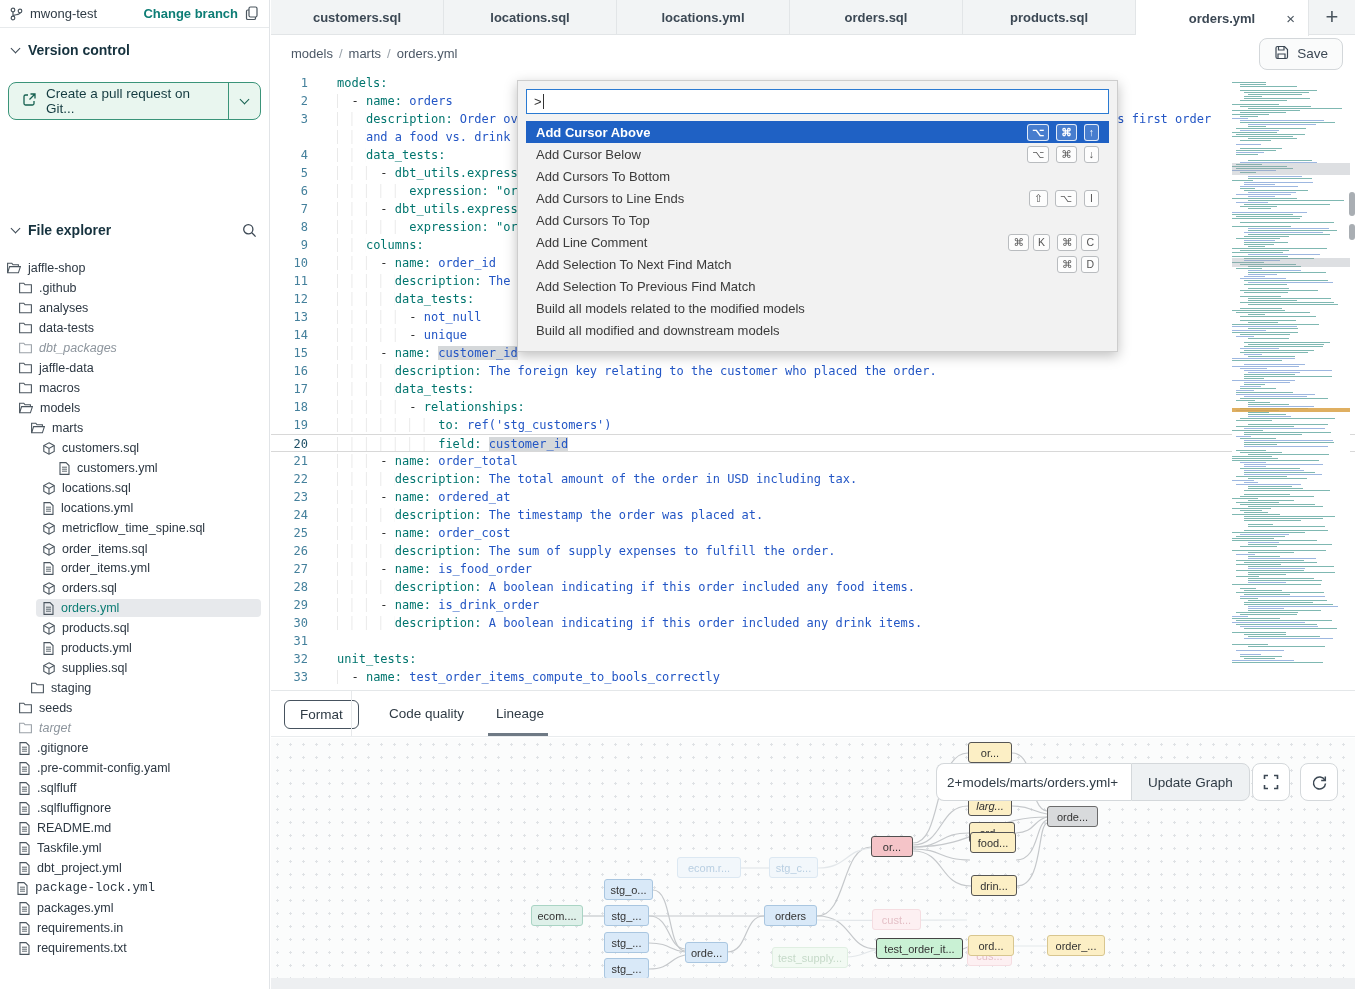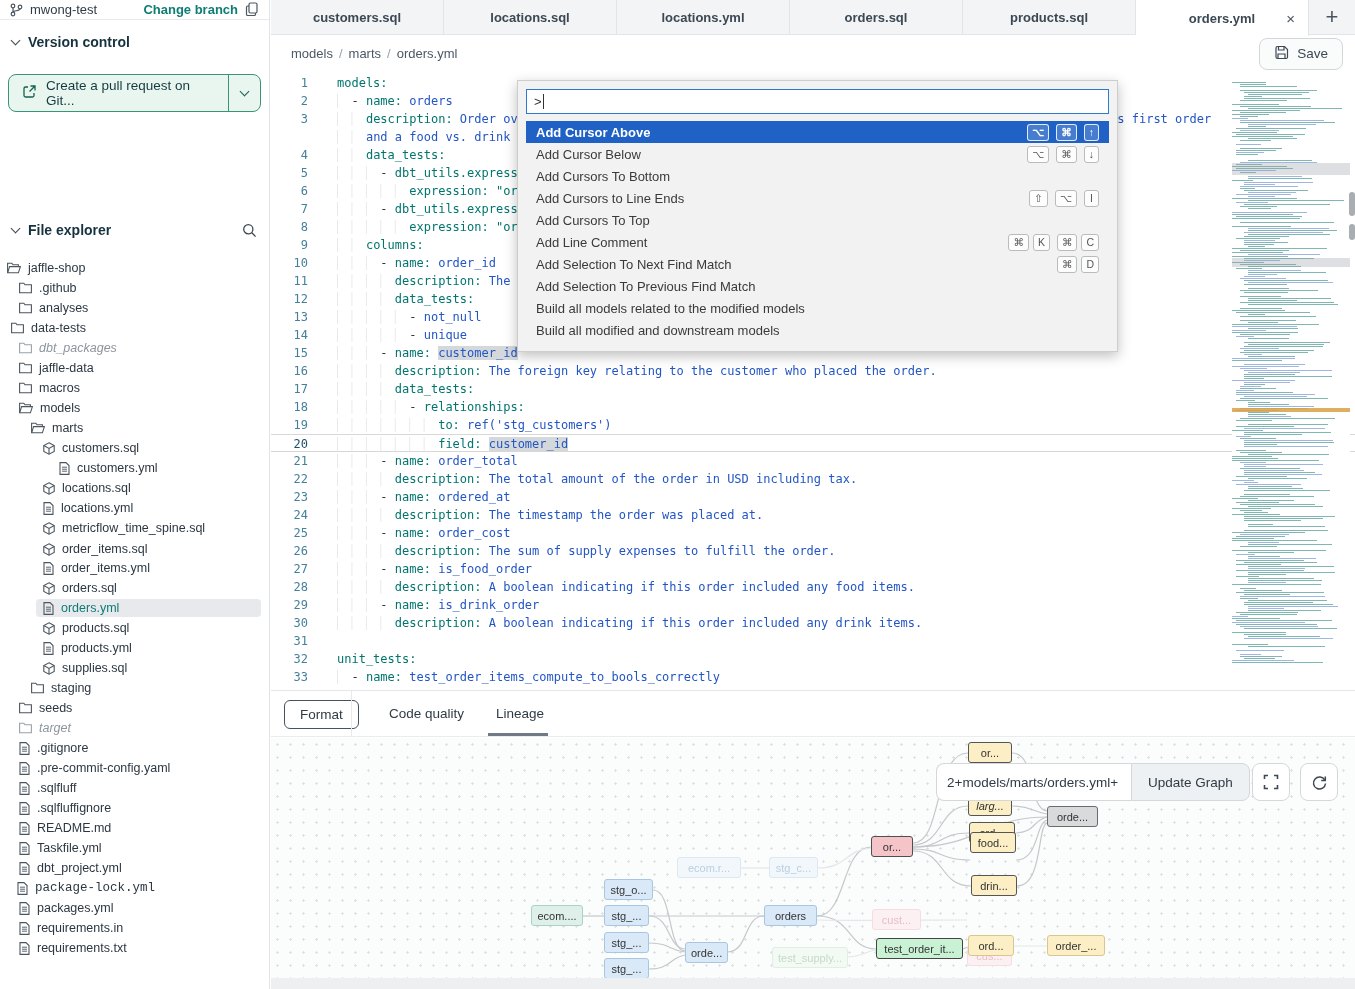--- a/index.html
+++ b/index.html
@@ -2,21 +2,21 @@
 <html><head>
 <meta charset="utf-8">
 <style>
   * { margin:0; padding:0; box-sizing:border-box; }
   html,body { width:1355px; height:989px; overflow:hidden; background:#fff;
     font-family:"Liberation Sans", sans-serif; color:#2f3b45; }
 
   
   #sidebar { position:absolute; left:0; top:0; width:270px; height:989px; background:#fff;
     border-right:1px solid #e1e4e7; }
-  .branch-row { height:20px; border-bottom:1px solid #e7eaec; display:flex; align-items:center;
+  .branch-row { height:28px; border-bottom:1px solid #e7eaec; display:flex; align-items:center;
     padding:0 10px; gap:7px; font-size:13px;text-align:center; }
   .branch-name { color:#2f3b45; }
   .change-branch { margin-left:auto; color:#0d7d75; font-weight:600; font-size:13px; cursor:pointer; }
   .icon-btn { display:inline-flex; align-items:center; justify-content:center; color:#5a6570; }
   .chev { width:7px; height:7px; border-right:1.6px solid #3c4854; border-bottom:1.6px solid #3c4854;
     transform:rotate(45deg); display:inline-block; margin-top:-3px; }
   .section-header { display:flex; align-items:center; gap:9px; padding:14px 12px 0 12px;
     font-size:14px; font-weight:700; color:#16323e; }
   .pr-btn { margin:24px 8px 0 8px; height:38px; display:flex; border:1px solid #3a9479;
     border-radius:8px; background:#e9f6ef; overflow:hidden; cursor:pointer; }
@@ -210,21 +210,21 @@
       <div class="tree-item" style="padding-left: 12px;">
         <div class="ti-row">
           <span class="ti-icon">
             <svg width="13" height="12" viewBox="0 0 13 12">
               <path d="M.6 10.8 V1.2 H4.8 L6 2.8 H12.4 V10.8 Z" fill="none" stroke="currentColor" stroke-width="1.1"></path>
             </svg>
           </span>
           <span class="ti-label">analyses</span>
         </div>
       </div>
-      <div class="tree-item" style="padding-left: 4px;">
+      <div class="tree-item" style="padding-left: 12px;">
         <div class="ti-row">
           <span class="ti-icon">
             <svg width="13" height="12" viewBox="0 0 13 12">
               <path d="M.6 10.8 V1.2 H4.8 L6 2.8 H12.4 V10.8 Z" fill="none" stroke="currentColor" stroke-width="1.1"></path>
             </svg>
           </span>
           <span class="ti-label">data-tests</span>
         </div>
       </div>
       <div class="tree-item muted" style="padding-left: 12px;">

